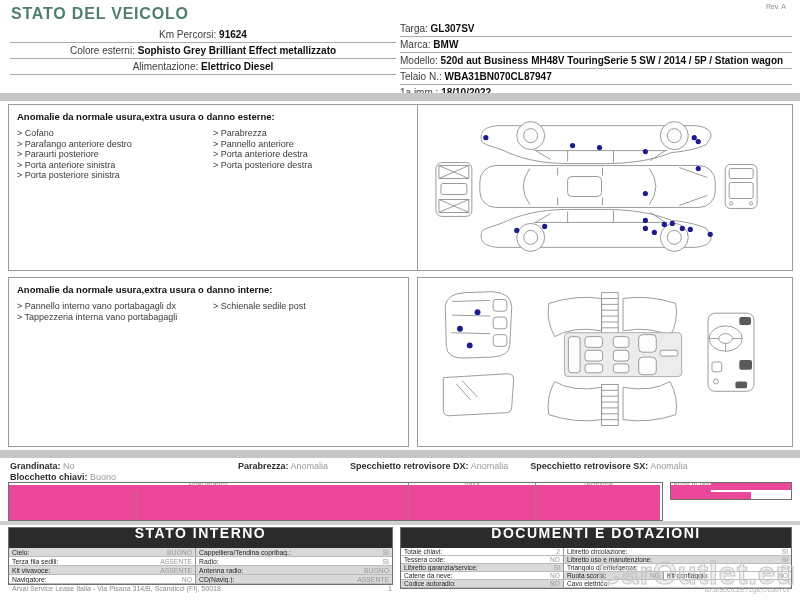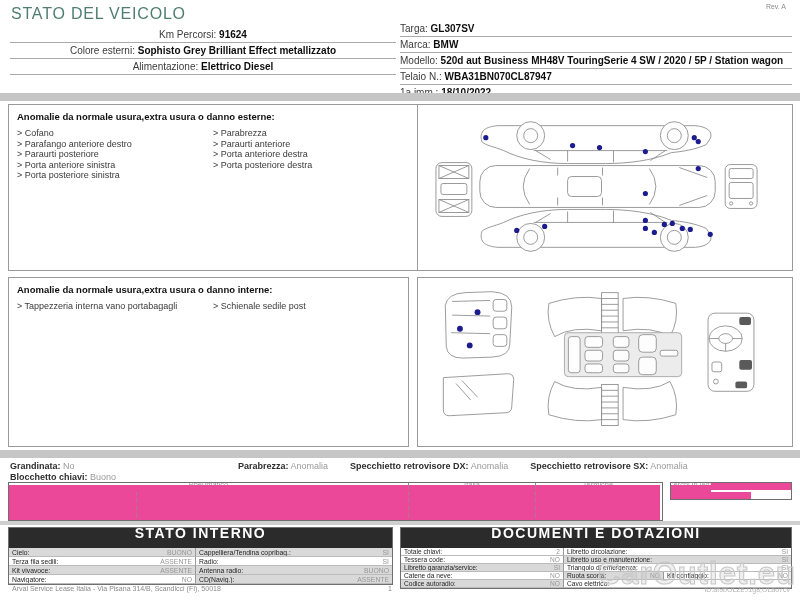--- a/index.html
+++ b/index.html
@@ -1,19 +1,19 @@
 <!DOCTYPE html>
 <html><head>
 <meta charset="utf-8">
 <style>
   html,body{margin:0;padding:0;background:#fff;}
   .page{position:relative;width:800px;height:600px;background:#fff;overflow:hidden;
         font-family:"Liberation Sans",sans-serif;color:#222;}
   
-  .title{position:absolute;left:11px;top:5px;font-size:16px;font-weight:normal;
+  .title{position:absolute;left:11px;top:5px;font-size:16px;font-weight:bold;
          color:#4f7e71;letter-spacing:.8px;}
   .rev{position:absolute;right:14px;top:3px;font-size:7px;color:#8a8a8a;}
   .info-left{position:absolute;left:10px;top:27px;width:386px;text-align:center;}
   .info-right{position:absolute;left:400px;top:21px;width:392px;}
   .kv{border-bottom:1px solid #aaa;padding:2px 0 1px;font-size:10px;line-height:12px;}
   .kv .lbl{color:#3b3b3b;}
   .kv b{color:#0d0d0d;}
   
   .band{position:absolute;left:0;width:800px;background:#c6c6c6;}
   .band1{top:93px;height:8px;}
@@ -91,40 +91,40 @@
 
   <div class="info-left">
     <div class="kv"><span class="lbl">Km Percorsi:</span> <b>91624</b></div>
     <div class="kv"><span class="lbl">Colore esterni:</span> <b>Sophisto Grey Brilliant Effect metallizzato</b></div>
     <div class="kv"><span class="lbl">Alimentazione:</span> <b>Elettrico Diesel</b></div>
   </div>
 
   <div class="info-right">
     <div class="kv"><span class="lbl">Targa:</span> <b>GL307SV</b></div>
     <div class="kv"><span class="lbl">Marca:</span> <b>BMW</b></div>
-    <div class="kv"><span class="lbl">Modello:</span> <b>520d aut Business MH48V TouringSerie 4 SW / 2020 / 5P / Station wagon</b></div>
+    <div class="kv"><span class="lbl">Modello:</span> <b>520d aut Business MH48V TouringSerie 5 SW / 2014 / 5P / Station wagon</b></div>
     <div class="kv"><span class="lbl">Telaio N.:</span> <b>WBA31BN070CL87947</b></div>
     <div class="kv"><span class="lbl">1a imm.:</span> <b>18/10/2022</b></div>
   </div>
 
   <div class="band band1"></div>
 
   <div class="abox ext-l">
     <div class="ahead">Anomalie da normale usura,extra usura o danno esterne:</div>
     <div class="acols">
       <div class="acol1">
         <div class="aitem">Cofano</div>
         <div class="aitem">Parafango anteriore destro</div>
         <div class="aitem">Paraurti posteriore</div>
         <div class="aitem">Porta anteriore sinistra</div>
         <div class="aitem">Porta posteriore sinistra</div>
       </div>
       <div class="acol2">
         <div class="aitem">Parabrezza</div>
-        <div class="aitem">Paraurti anteriore</div>
+        <div class="aitem">Pannello anteriore</div>
         <div class="aitem">Porta anteriore destra</div>
         <div class="aitem">Porta posteriore destra</div>
       </div>
     </div>
   </div>
 
   <div class="abox ext-r">
     <svg viewBox="0 0 375 164">
 
       <path class="car" d="M64,36 C61,25 68,21 80,20 L278,20 C290,21 296,26 293,33 L289,39 C278,44 265,46 254,47 C235,55 210,58 188,58 L150,58 C124,58 102,53 86,45 C76,41 68,40 64,36 Z"></path>
@@ -178,20 +178,21 @@
           <circle cx="273" cy="124" r="2.6"></circle>
         <circle cx="293" cy="129" r="2.6"></circle>
       </g>
     </svg>
   </div>
 
   <div class="abox int-l">
     <div class="ahead">Anomalie da normale usura,extra usura o danno interne:</div>
     <div class="acols">
       <div class="acol1">
+        <div class="aitem">Pannello interno vano portabagagli dx</div>
         <div class="aitem">Tappezzeria interna vano portabagagli</div>
       </div>
       <div class="acol2">
         <div class="aitem">Schienale sedile post</div>
       </div>
     </div>
   </div>
 
   <div class="abox int-r">
     <svg viewBox="0 0 375 172">

